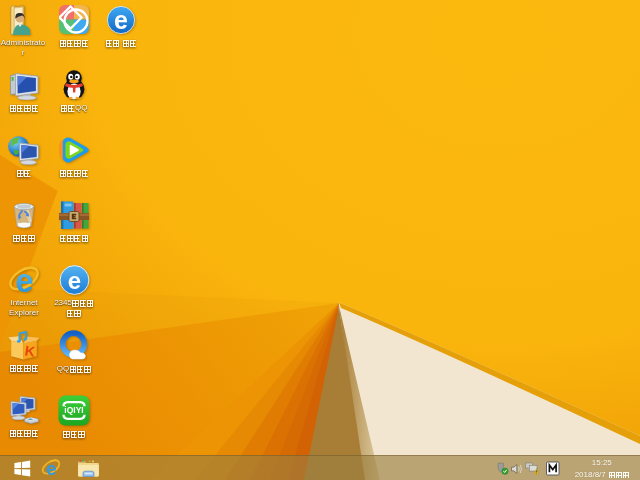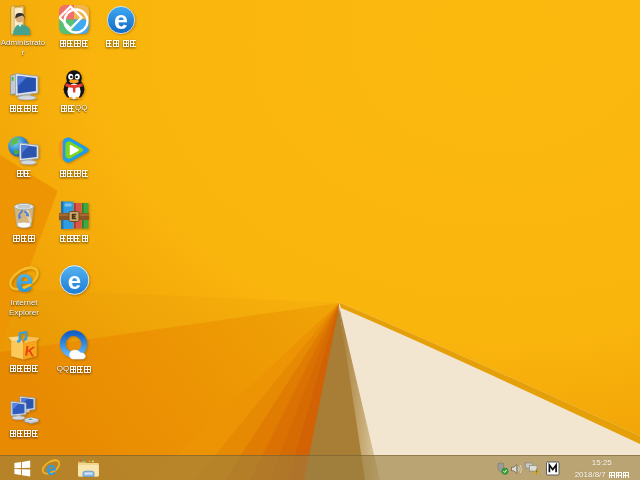--- a/index.html
+++ b/index.html
@@ -254,20 +254,21 @@
 <svg width="31" height="30" viewBox="0 0 31 30">
  <defs>
           <linearGradient id="bg2345" x1="0" y1="0" x2="0" y2="1">
    <stop offset="0" stop-color="#55B3F0"></stop>
             <stop offset="1" stop-color="#1C7CD5"></stop>
           </linearGradient>
         </defs>
  <circle cx="15.5" cy="15" r="14.4" fill="url(#bg2345)" stroke="#F4F8FB" stroke-width="0.9"></circle>
  <text x="15.5" y="23.5" font-size="24" font-weight="bold" fill="#fff" text-anchor="middle" font-family="Liberation Sans">e</text>
 </svg>
+<div class="lbl">2345<span class="zh"></span><span class="zh b"></span><span class="zh"></span><br><span class="zh b"></span><span class="zh"></span></div>
 </div>
 
 <div class="ic" style="left:-8px;top:330px">
 <svg width="32" height="30" viewBox="0 0 32 30">
  <path d="M3.2,10.8 L15.5,13.6 L15.5,29.6 L3.2,26.2 Z" fill="#FBC85C"></path>
  <path d="M15.5,13.6 L28.8,10.8 L28.8,26.2 L15.5,29.6 Z" fill="#F7A51C"></path>
  <path d="M3.2,10.8 L0.4,7.2 L11,6.2 L15.5,13.6 Z" fill="#FBD68E"></path>
  <path d="M15.5,13.6 L19.5,6.4 L31.6,7.8 L28.8,10.8 Z" fill="#F9BE55"></path>
  <text x="22" y="26" font-size="14" font-weight="bold" fill="#E8440E" text-anchor="middle" font-family="Liberation Sans" transform="rotate(8 22 21)">K</text>
  <path d="M8.8,10.4 L10.4,10.2 L10.8,2.4 L18.8,0.8 L19.3,8.2 Q19.4,10.2 17.6,10.6 Q15.6,11 15.6,9.4 Q15.7,8.1 17.2,7.7 L17,3.2 L12.6,4.1 L13,10.4 Q13,12.2 11.3,12.6 Q9.2,13 8.8,11.4 Z" fill="#2FA3E8"></path>
@@ -300,20 +301,35 @@
  <path d="M5.5,8.1 L11.5,8.7 L5.5,14.7 Z" fill="#5684E2"></path>
  <path d="M9.5,20.4 L13.5,20 L13.5,22 L9.5,22.4 Z" fill="#C7CDD5"></path>
  <ellipse cx="11.5" cy="22.8" rx="6.5" ry="1.9" fill="#D5DAE0" stroke="#A2ABB5" stroke-width="0.6"></ellipse>
  <path d="M17.5,24.2 L24,22.6 L31.5,24.2 L31.5,26.8 L24,28.6 L17.5,26.8 Z" fill="#C9CED6" stroke="#8C949E" stroke-width="0.7"></path>
  <path d="M17.5,24.2 L24,22.6 L31.5,24.2 L24,26 Z" fill="#E2E6EB"></path>
  <path d="M20.5,24.3 L23.5,23.6 L26.5,24.3 L23.5,25.1 Z" fill="#3E8FA8"></path>
 </svg>
 <div class="lbl"><span class="zh"></span><span class="zh b"></span><span class="zh"></span><span class="zh b"></span></div>
 </div>
 
+<div class="ic" style="left:42px;top:395px">
+<svg width="32" height="31" viewBox="0 0 32 31">
+ <defs>
+          <linearGradient id="iqg" x1="0" y1="0" x2="0" y2="1">
+   <stop offset="0" stop-color="#3DCF39"></stop>
+            <stop offset="1" stop-color="#1CA622"></stop>
+          </linearGradient>
+        </defs>
+ <rect x="0.5" y="0.5" width="31" height="30" rx="7" fill="url(#iqg)"></rect>
+ <path d="M5.5,11.2 Q5.5,7.4 9.9,7.1 L22.1,7.1 Q26.5,7.4 26.5,11.2" fill="none" stroke="#fff" stroke-width="2.3"></path>
+ <path d="M5.5,19.8 Q5.5,23.6 9.9,23.9 L22.1,23.9 Q26.5,23.6 26.5,19.8" fill="none" stroke="#fff" stroke-width="2.3"></path>
+ <text x="16" y="18.4" font-size="8.5" font-weight="bold" fill="#fff" text-anchor="middle" font-family="Liberation Sans">iQIYI</text>
+</svg>
+<div class="lbl"><span class="zh"></span><span class="zh b"></span><span class="zh"></span></div>
+</div>
 
 <div id="taskbar"></div>
 <svg style="position:absolute;left:14px;top:460px" width="17" height="17" viewBox="0 0 17 17">
  <path d="M0.4,3.1 L7,2 L7,7.9 L0.4,8.2 Z" fill="#fff"></path>
  <path d="M7.9,1.9 L16.2,0.6 L16.2,7.7 L7.9,7.9 Z" fill="#fff"></path>
  <path d="M0.4,9.1 L7,9.2 L7,15 L0.4,14.1 Z" fill="#fff"></path>
  <path d="M7.9,9.3 L16.2,9.4 L16.2,16.5 L7.9,15.2 Z" fill="#fff"></path>
 </svg>
 <svg style="position:absolute;left:41px;top:458px" width="20" height="20" viewBox="0 0 20 20">
  <g transform="rotate(-33 10 9)">

